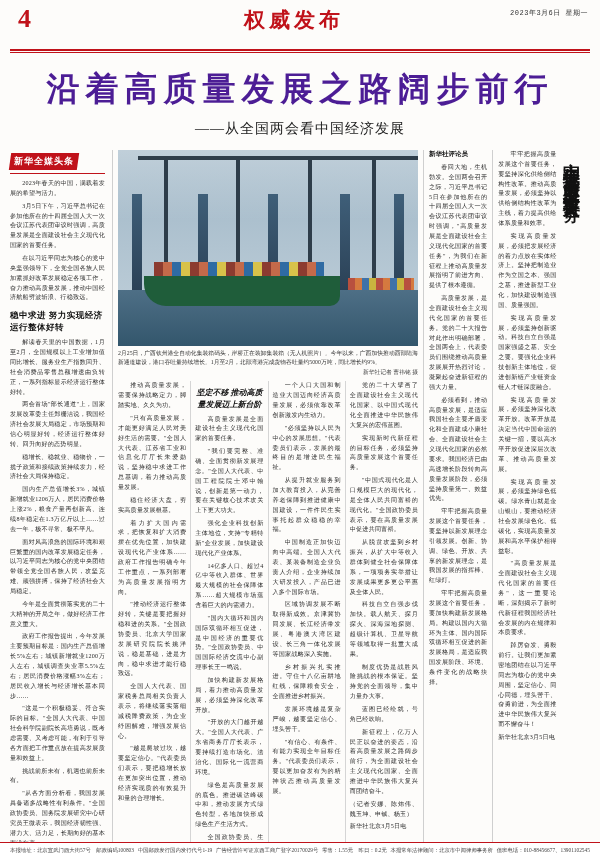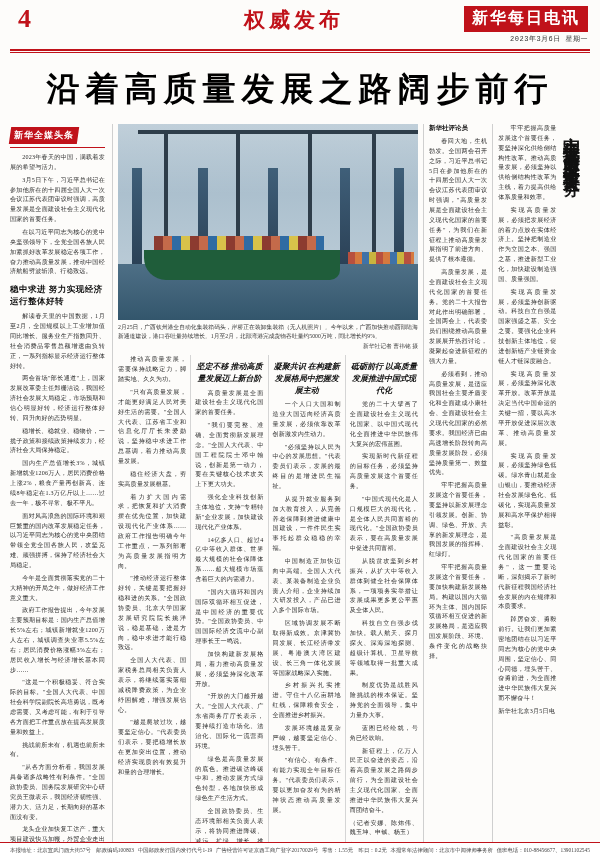--- a/index.html
+++ b/index.html
@@ -36,21 +36,21 @@
   .paper-date{font-size:7px;color:#333;margin-top:2px;letter-spacing:0.5px;font-family:Liberation Mono, monospace;}
   .rule-red{height:2px;background:#c0121a;margin:3px 0 0 0;}
   .rule-thin{height:1px;background:#c0121a;margin-top:1px;}
 
   
   .headline{
     text-align:center;margin-top:14px;
   }
   .headline h1{
     margin:0;font-size:33px;font-weight:bold;letter-spacing:6px;
-    font-family:Liberation Mono, monospace;color:#000000;
+    font-family:Liberation Mono, monospace;color:#4c1d95;
   }
   .subhead{
     margin-top:8px;font-size:14px;letter-spacing:1px;color:#222;
   }
 
   
   .content{
     display:flex;margin-top:12px;height:770px;
   }
   .col{box-sizing:border-box;}
@@ -139,29 +139,29 @@
 <body>
 
 <div class="page">
 
   <div class="masthead">
     <div class="page-num">4</div>
     <div class="masthead-center">
       <div class="masthead-title">权威发布</div>
     </div>
     <div class="masthead-right">
-      <div class="paper-name">新华每日电讯</div>
       <div class="paper-date">2023年3月6日 星期一</div>
     </div>
   </div>
   <div class="rule-red"></div>
   <div class="rule-thin"></div>
 
   <div class="headline">
     <h1>沿着高质量发展之路阔步前行</h1>
+    <div class="subhead">——从全国两会看中国经济发展</div>
   </div>
 
   <div class="content">
 
     <div class="col col-left">
       <div class="badge"><span>新华全媒头条</span></div>
       <div class="kicker-line"></div>
 
       <p class="body">2023年春天的中国，满载着发展的希望与活力。</p>
       <p class="body">3月5日下午，习近平总书记在参加他所在的十四届全国人大一次会议江苏代表团审议时强调，高质量发展是全面建设社会主义现代化国家的首要任务。</p>
@@ -227,35 +227,33 @@
           <p class="body">"国内大循环和国内国际双循环相互促进，是中国经济的重要优势。"全国政协委员、中国国际经济交流中心副理事长王一鸣说。</p>
           <p class="body">加快构建新发展格局，着力推动高质量发展，必须坚持深化改革开放。</p>
           <p class="body">"开放的大门越开越大。"全国人大代表、广东省商务厅厅长表示，要持续打造市场化、法治化、国际化一流营商环境。</p>
           <p class="body">绿色是高质量发展的底色。推进碳达峰碳中和，推动发展方式绿色转型，各地加快形成绿色生产生活方式。</p>
           <p class="body">全国政协委员、生态环境部相关负责人表示，将协同推进降碳、减污、扩绿、增长，推进生态优先、节约集约、绿色低碳发展。</p>
         </div>
 
         <div class="mid-div"></div>
 
         <div class="mid-col">
-          <div class="sec-title">凝聚共识 在构建新发展格局中把握发展主动</div>
           <p class="body">一个人口大国和制造业大国迈向经济高质量发展，必须依靠改革创新激发内生动力。</p>
           <p class="body">"必须坚持以人民为中心的发展思想。"代表委员们表示，发展的最终目的是增进民生福祉。</p>
           <p class="body">从提升就业服务到加大教育投入，从完善养老保障到推进健康中国建设，一件件民生实事托起群众稳稳的幸福。</p>
           <p class="body">中国制造正加快迈向中高端。全国人大代表、某装备制造企业负责人介绍，企业持续加大研发投入，产品已进入多个国际市场。</p>
           <p class="body">区域协调发展不断取得新成效。京津冀协同发展、长江经济带发展、粤港澳大湾区建设、长三角一体化发展等国家战略深入实施。</p>
           <p class="body">乡村振兴扎实推进。守住十八亿亩耕地红线，保障粮食安全，全面推进乡村振兴。</p>
           <p class="body">发展环境越是复杂严峻，越要坚定信心、埋头苦干。</p>
           <p class="body">"有信心、有条件、有能力实现全年目标任务。"代表委员们表示，要以更加奋发有为的精神状态推动高质量发展。</p>
         </div>
 
         <div class="mid-div"></div>
 
         <div class="mid-col">
-          <div class="sec-title">砥砺前行 以高质量发展推进中国式现代化</div>
           <p class="body">党的二十大擘画了全面建设社会主义现代化国家、以中国式现代化全面推进中华民族伟大复兴的宏伟蓝图。</p>
           <p class="body">实现新时代新征程的目标任务，必须坚持高质量发展这个首要任务。</p>
           <p class="body">"中国式现代化是人口规模巨大的现代化，是全体人民共同富裕的现代化。"全国政协委员表示，要在高质量发展中促进共同富裕。</p>
           <p class="body">从脱贫攻坚到乡村振兴，从扩大中等收入群体到健全社会保障体系，一项项务实举措让发展成果更多更公平惠及全体人民。</p>
           <p class="body">科技自立自强步伐加快。载人航天、探月探火、深海深地探测、超级计算机、卫星导航等领域取得一批重大成果。</p>
           <p class="body">制度优势是战胜风险挑战的根本保证。坚持党的全面领导，集中力量办大事。</p>
           <p class="body">蓝图已经绘就，号角已经吹响。</p>
           <p class="body">新征程上，亿万人民正以奋进的姿态，沿着高质量发展之路阔步前行，为全面建设社会主义现代化国家、全面推进中华民族伟大复兴而团结奋斗。</p>
           <p class="body noindent">（记者安娜、陈炜伟、魏玉坤、申铖、杨玉）</p>
           <p class="body noindent">新华社北京3月5日电</p>

